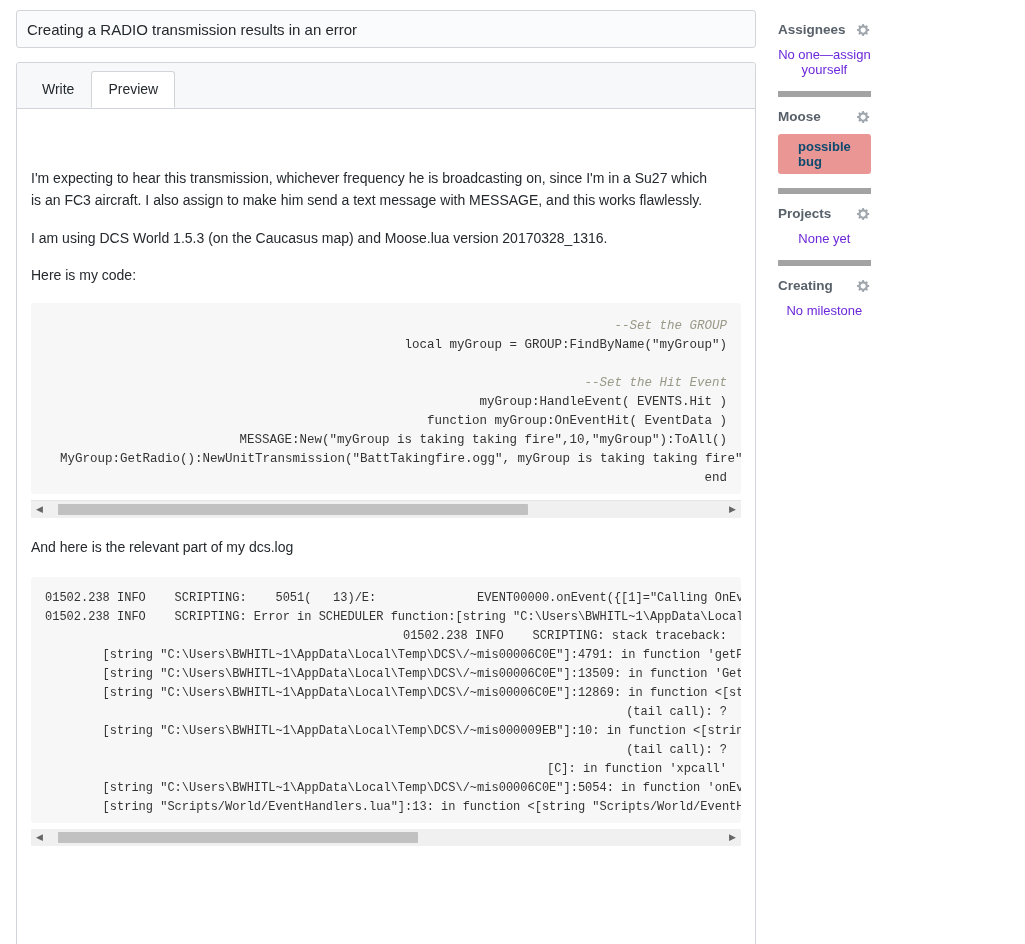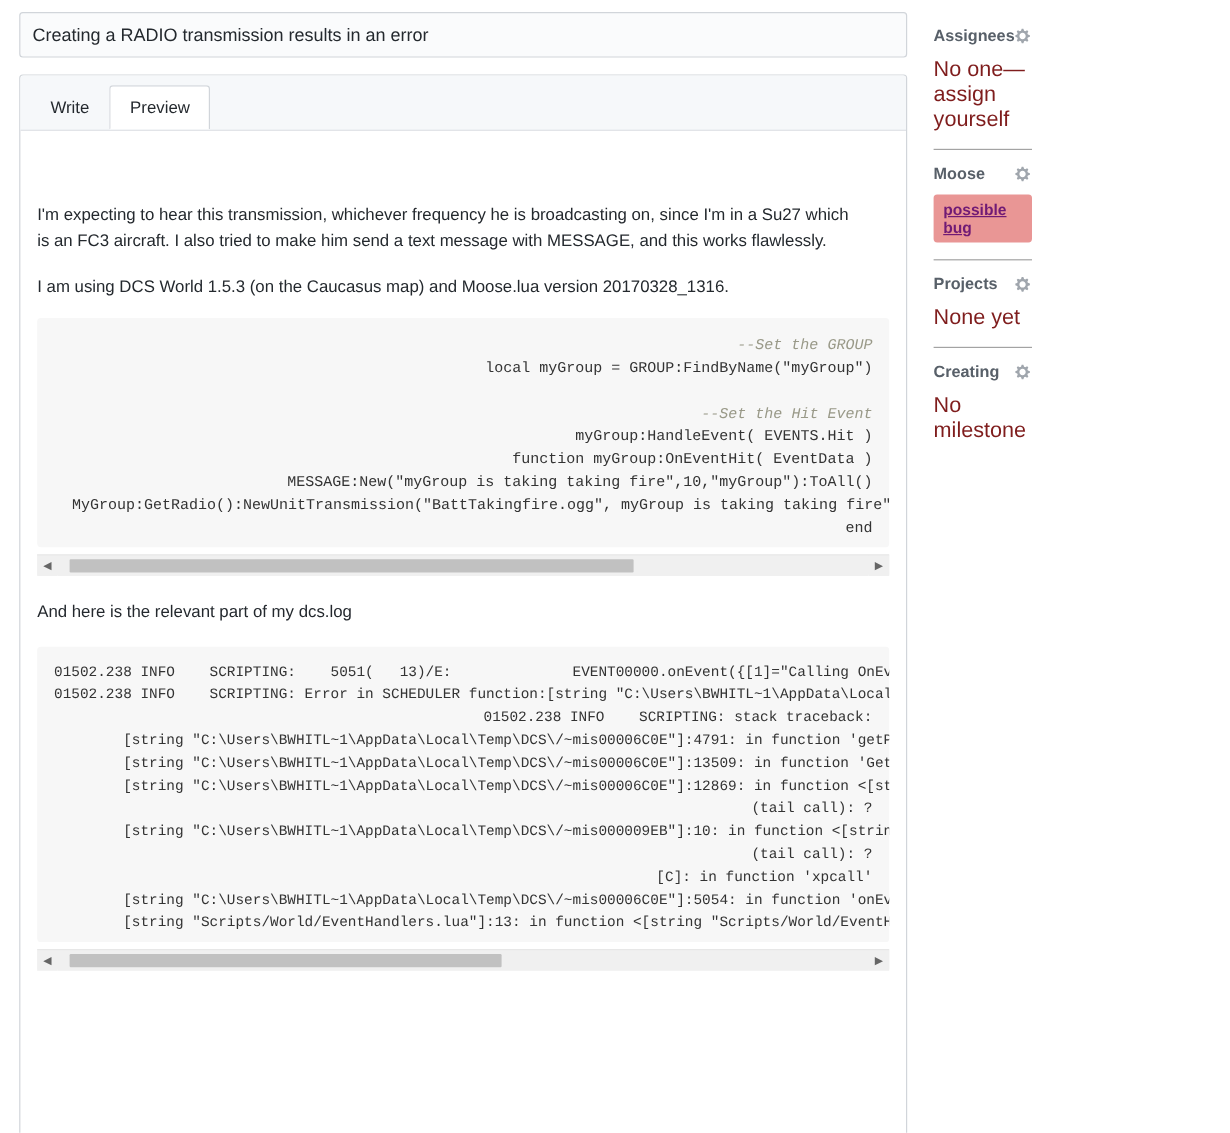--- a/index.html
+++ b/index.html
@@ -144,54 +144,54 @@
     background: #c1c1c1;
     border-radius: 1px;
   }
 
   
   .sidebar {
     width: 249px;
     padding: 12px 18px 0 12px;
   }
   .side-section {
-    border-bottom: 1px solid #a3a3a3;
+    border-bottom: 6px solid #a3a3a3;
     padding: 0 0 14px 0;
     margin-bottom: 12px;
   }
   .side-section:last-child { border-bottom: none; }
   .side-head {
     display: flex;
     align-items: center;
     justify-content: space-between;
     font-size: 13.5px;
     font-weight: bold;
     color: #586069;
     margin-bottom: 10px;
   }
   .gear {
     width: 14px;
     height: 14px;
     color: #a0a6ad;
     cursor: pointer;
   }
   .side-text {
-    font-size: 18px;
-    color: #7f1d1d;
+    font-size: 13px;
+    color: #6d28d9;
+    text-align: center;
   }
   .label-chip {
     display: block;
     background: #e8araa;
     background: #e99695;
-    color: #701a75;
+    color: #0c4a6e;
     font-size: 13px;
     font-weight: bold;
-    padding: 5px 8px;
-    border-radius: 3px;
-    text-decoration: underline;
+    padding: 5px 20px;
+    border-radius: 3px;
   }
 </style>
 </head>
 <body>
 
 <div class="page">
 
   <div class="main-col">
 
     <input class="title-input" type="text" value="Creating a RADIO transmission results in an error" style="">
@@ -202,25 +202,26 @@
         <div class="tab">Write</div>
         <div class="tab active">Preview</div>
       </div>
 
       <div class="preview-body">
 
         <p>
           <br>
           <br>
           <span>I'm expecting to hear this transmission, whichever frequency he is broadcasting on, since I'm in a Su27 which</span><br>
-          <span>is an FC3 aircraft. I also tried to make him send a text message with MESSAGE, and this works flawlessly.</span>
+          <span>is an FC3 aircraft. I also assign to make him send a text message with MESSAGE, and this works flawlessly.</span>
         </p>
 
         <p>I am using DCS World 1.5.3 (on the Caucasus map) and Moose.lua version 20170328_1316.</p>
 
+        <p>Here is my code:</p>
 
         <div class="codeblock"><div class="code-line" style="color:#998;font-style:italic">--Set the GROUP</div><div class="code-line">local myGroup = GROUP:FindByName("myGroup")</div><div class="code-line"> </div><div class="code-line" style="color:#998;font-style:italic">--Set the Hit Event</div><div class="code-line">myGroup:HandleEvent( EVENTS.Hit )</div><div class="code-line">function myGroup:OnEventHit( EventData )</div><div class="code-line">  MESSAGE:New("myGroup is taking taking fire",10,"myGroup"):ToAll()</div><div class="code-line">  MyGroup:GetRadio():NewUnitTransmission("BattTakingfire.ogg", myGroup is taking taking fire",  8, 122</div><div class="code-line">end</div></div>
 
         <div class="hscroll">
           <div class="arrow">◀</div>
           <div class="track">
             <div class="thumb" style="left:10px;width:470px;"></div>
           </div>
           <div class="arrow">▶</div>
         </div>

